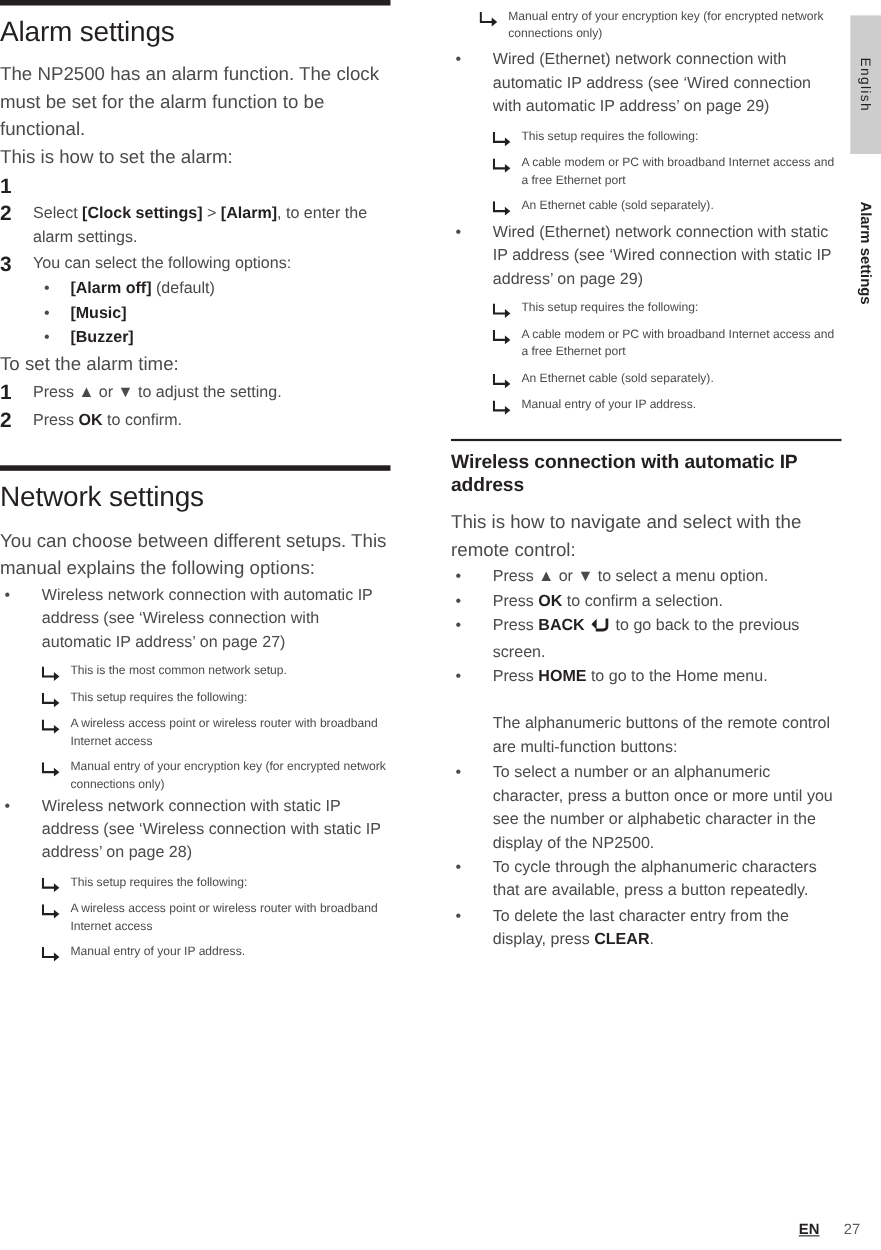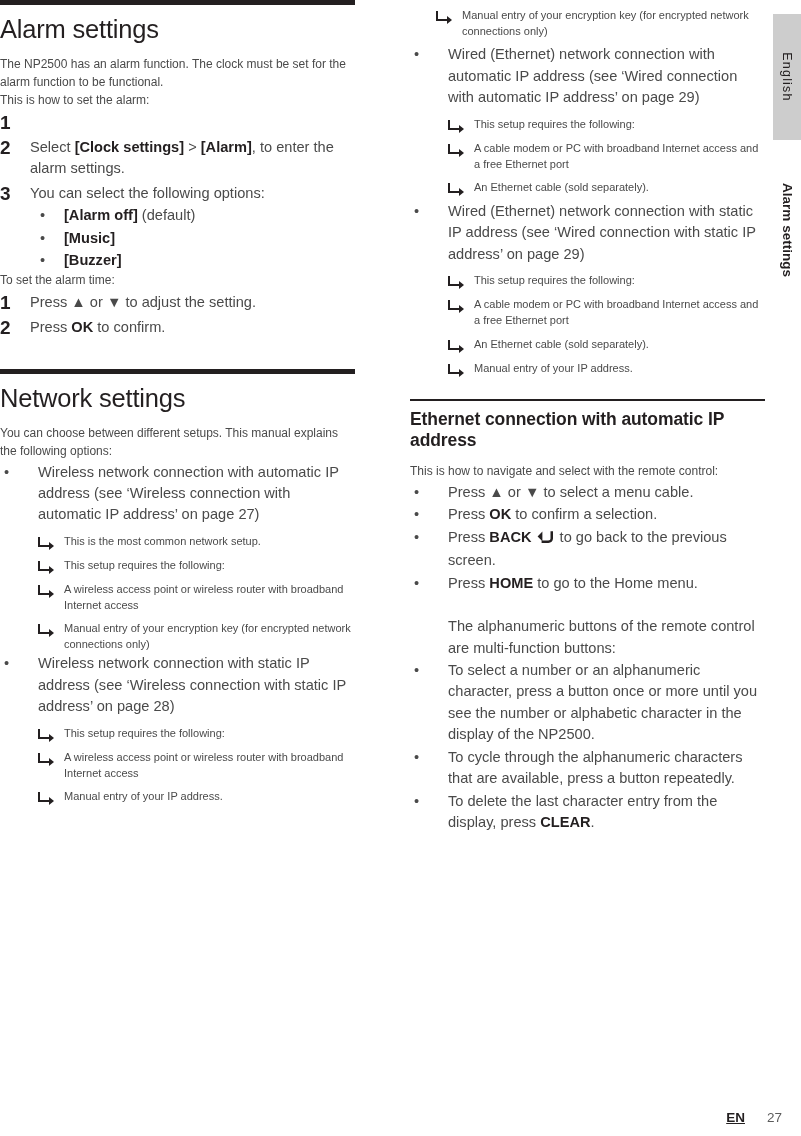--- a/index.html
+++ b/index.html
@@ -57,21 +57,21 @@
     font-size: 17.5px;
     font-weight: bold;
     color: #231f20;
     margin: 8px 0 0 0;
     line-height: 1.22;
     letter-spacing: -0.1px;
   }
 
   
   p.body {
-    font-size: 12px;
+    font-size: 17px;
     line-height: 1.47;
     margin: 12px 0 0 0;
     color: #4a4a4a;
   }
   p.body.tight { margin-top: 0; }
 
   strong { color: #231f20; font-weight: bold; }
 
   
   .steps { margin: 2px 0 0 0; }
@@ -452,29 +452,29 @@
           </div>
         </div>
       </div>
 
     </div>
 
     <div class="spacer-md"></div>
 
     <div class="rule-thin"></div>
 
-    <h2 class="sub-title">Ethernet connection with automatic IP address</h2>
+    <h2 class="sub-title">Wireless connection with automatic IP address</h2>
 
     <p class="body">This is how to navigate and select with the remote control:</p>
 
     <div class="bullets">
 
       <div class="bullet">
         <div class="bullet-mark">•</div>
-        <div class="bullet-text"><span>Press </span><span>▲</span><span> or </span><span>▼</span><span> to select a menu cable.</span></div>
+        <div class="bullet-text"><span>Press </span><span>▲</span><span> or </span><span>▼</span><span> to select a menu option.</span></div>
       </div>
 
       <div class="bullet">
         <div class="bullet-mark">•</div>
         <div class="bullet-text"><span>Press </span><strong>OK</strong><span> to confirm a selection.</span></div>
       </div>
 
       <div class="bullet">
         <div class="bullet-mark">•</div>
         <div class="bullet-text"><span>Press </span><strong>BACK</strong><span style="display:inline-block;vertical-align:-2px;margin:0 2px 0 5px;"><svg width="17" height="14" viewBox="0 0 17 14">

